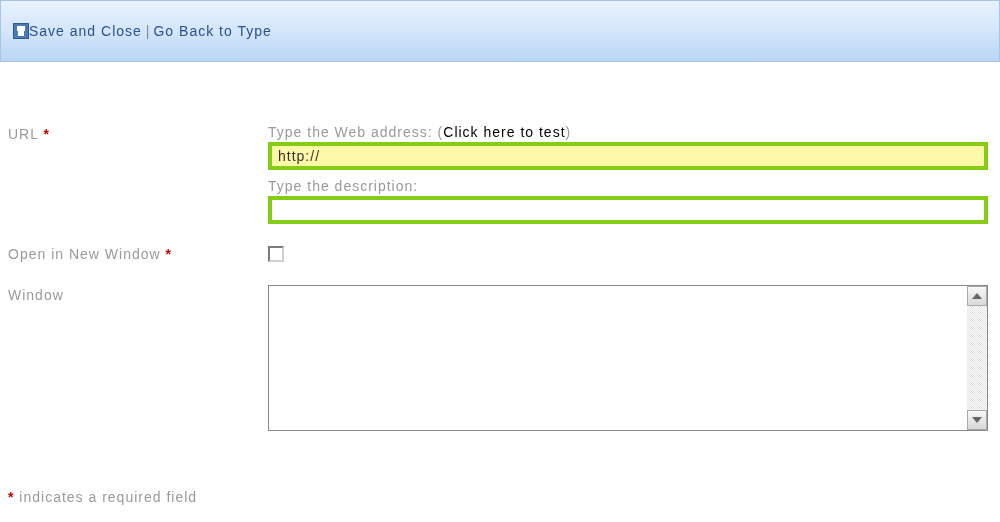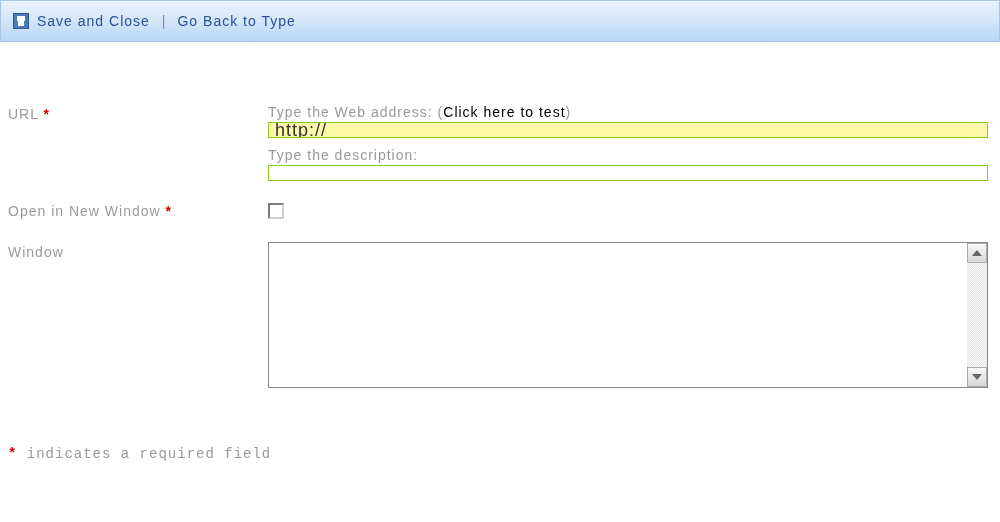--- a/index.html
+++ b/index.html
@@ -7,24 +7,23 @@
       margin: 0;
       padding: 0;
       font-family: Verdana, Arial, sans-serif;
       font-size: 14px;
       background: #fff;
       width: 1000px;
     }
     .toolbar {
       background: linear-gradient(to bottom, #e8f2fd 0%, #d4e6fa 50%, #b8d6f5 100%);
       border: 1px solid #a8c4e8;
-      padding: 12px 12px;
+      padding: 22px 12px;
       display: flex;
       align-items: center;
-      gap: 8px;
     }
     .save-icon {
       display: inline-block;
       width: 16px;
       height: 16px;
       position: relative;
       background: #4a7ab8;
       border: 1px solid #2e5a8e;
       vertical-align: middle;
     }
@@ -83,24 +82,24 @@
       letter-spacing: 1px;
       margin-bottom: 2px;
     }
     .test-link {
       color: #000000;
       cursor: pointer;
     }
     .text-input {
       width: 100%;
       font-family: Verdana, Arial, sans-serif;
-      font-size: 18px;
-      border: 1px solid #84cc16;
+      font-size: 14px;
+      border: 4px solid #84cc16;
       padding: 4px 6px;
-      height: 16px;
+      height: 28px;
       letter-spacing: 1px;
     }
     .url-input {
       background: #fdf8a8;
       color: #333;
     }
     .desc-input {
       background: #fff;
     }
     .desc-section {
@@ -156,21 +155,20 @@
       width: 0; height: 0;
       border-left: 5px solid transparent;
       border-right: 5px solid transparent;
       border-top: 6px solid #666;
     }
     .footer-note {
       margin-top: 30px;
       color: #9a9a9a;
       letter-spacing: 1px;
       padding-left: 8px;
-      font-family: Liberation Mono, monospace;
     }
   </style>
 </head>
 <body>
 
 <div class="toolbar">
   <span class="save-icon"></span>
   <span class="toolbar-link">Save and Close</span>
   <span class="toolbar-sep">|</span>
   <span class="toolbar-link">Go Back to Type</span>

